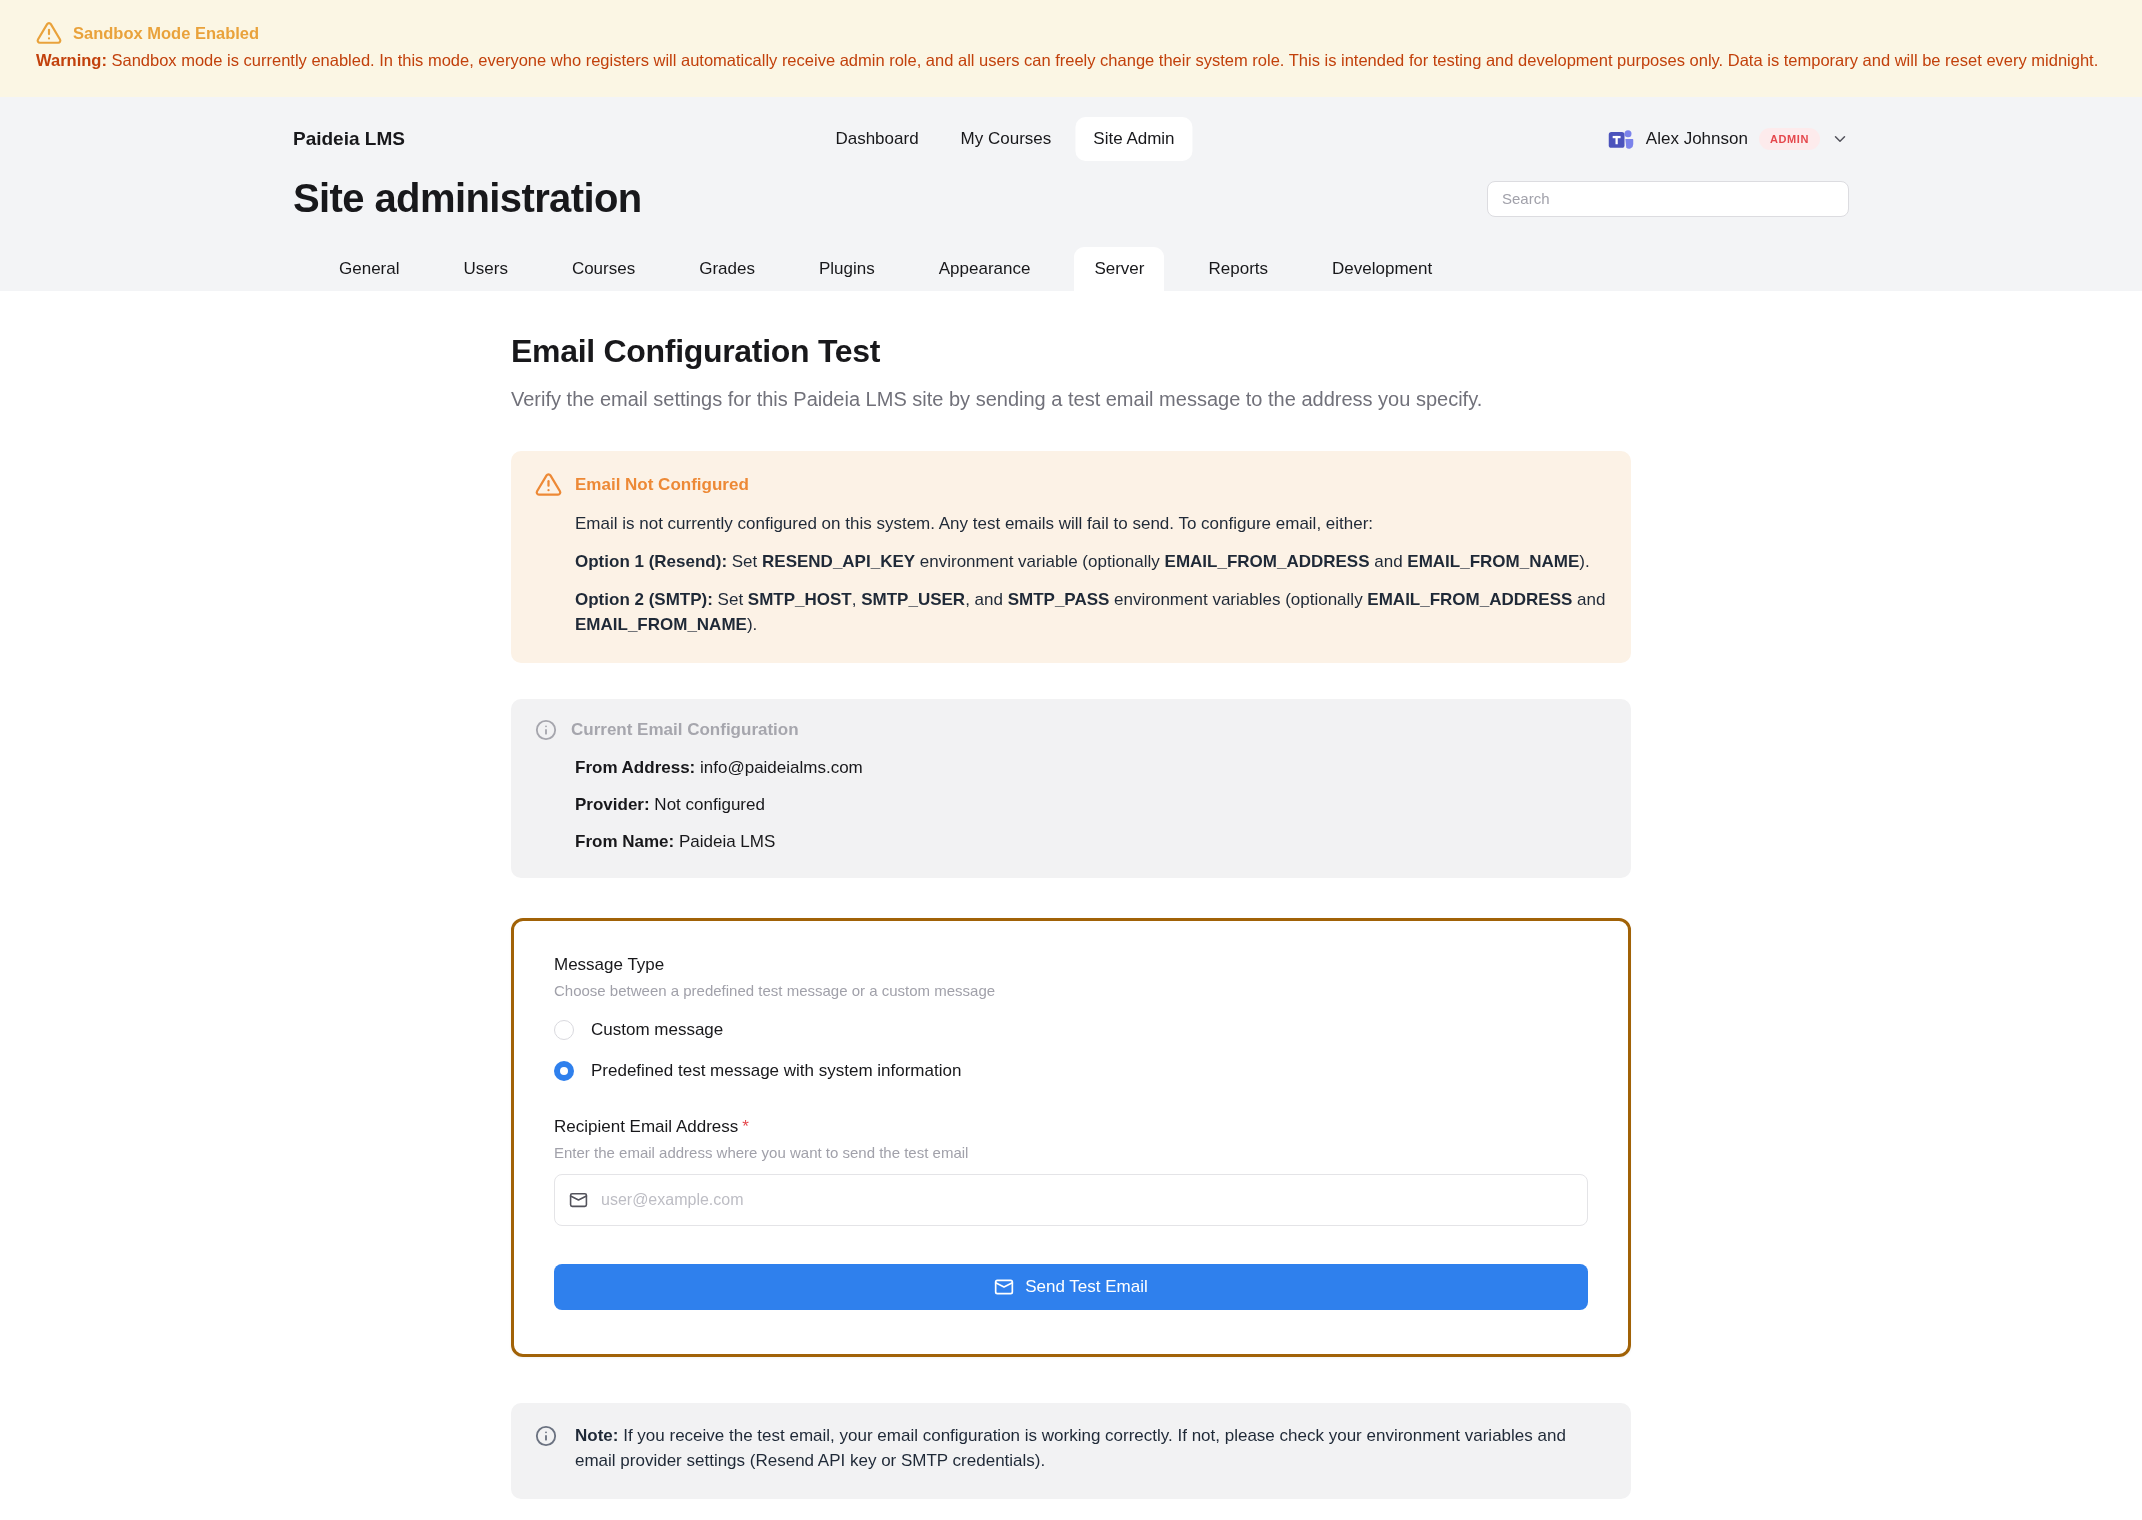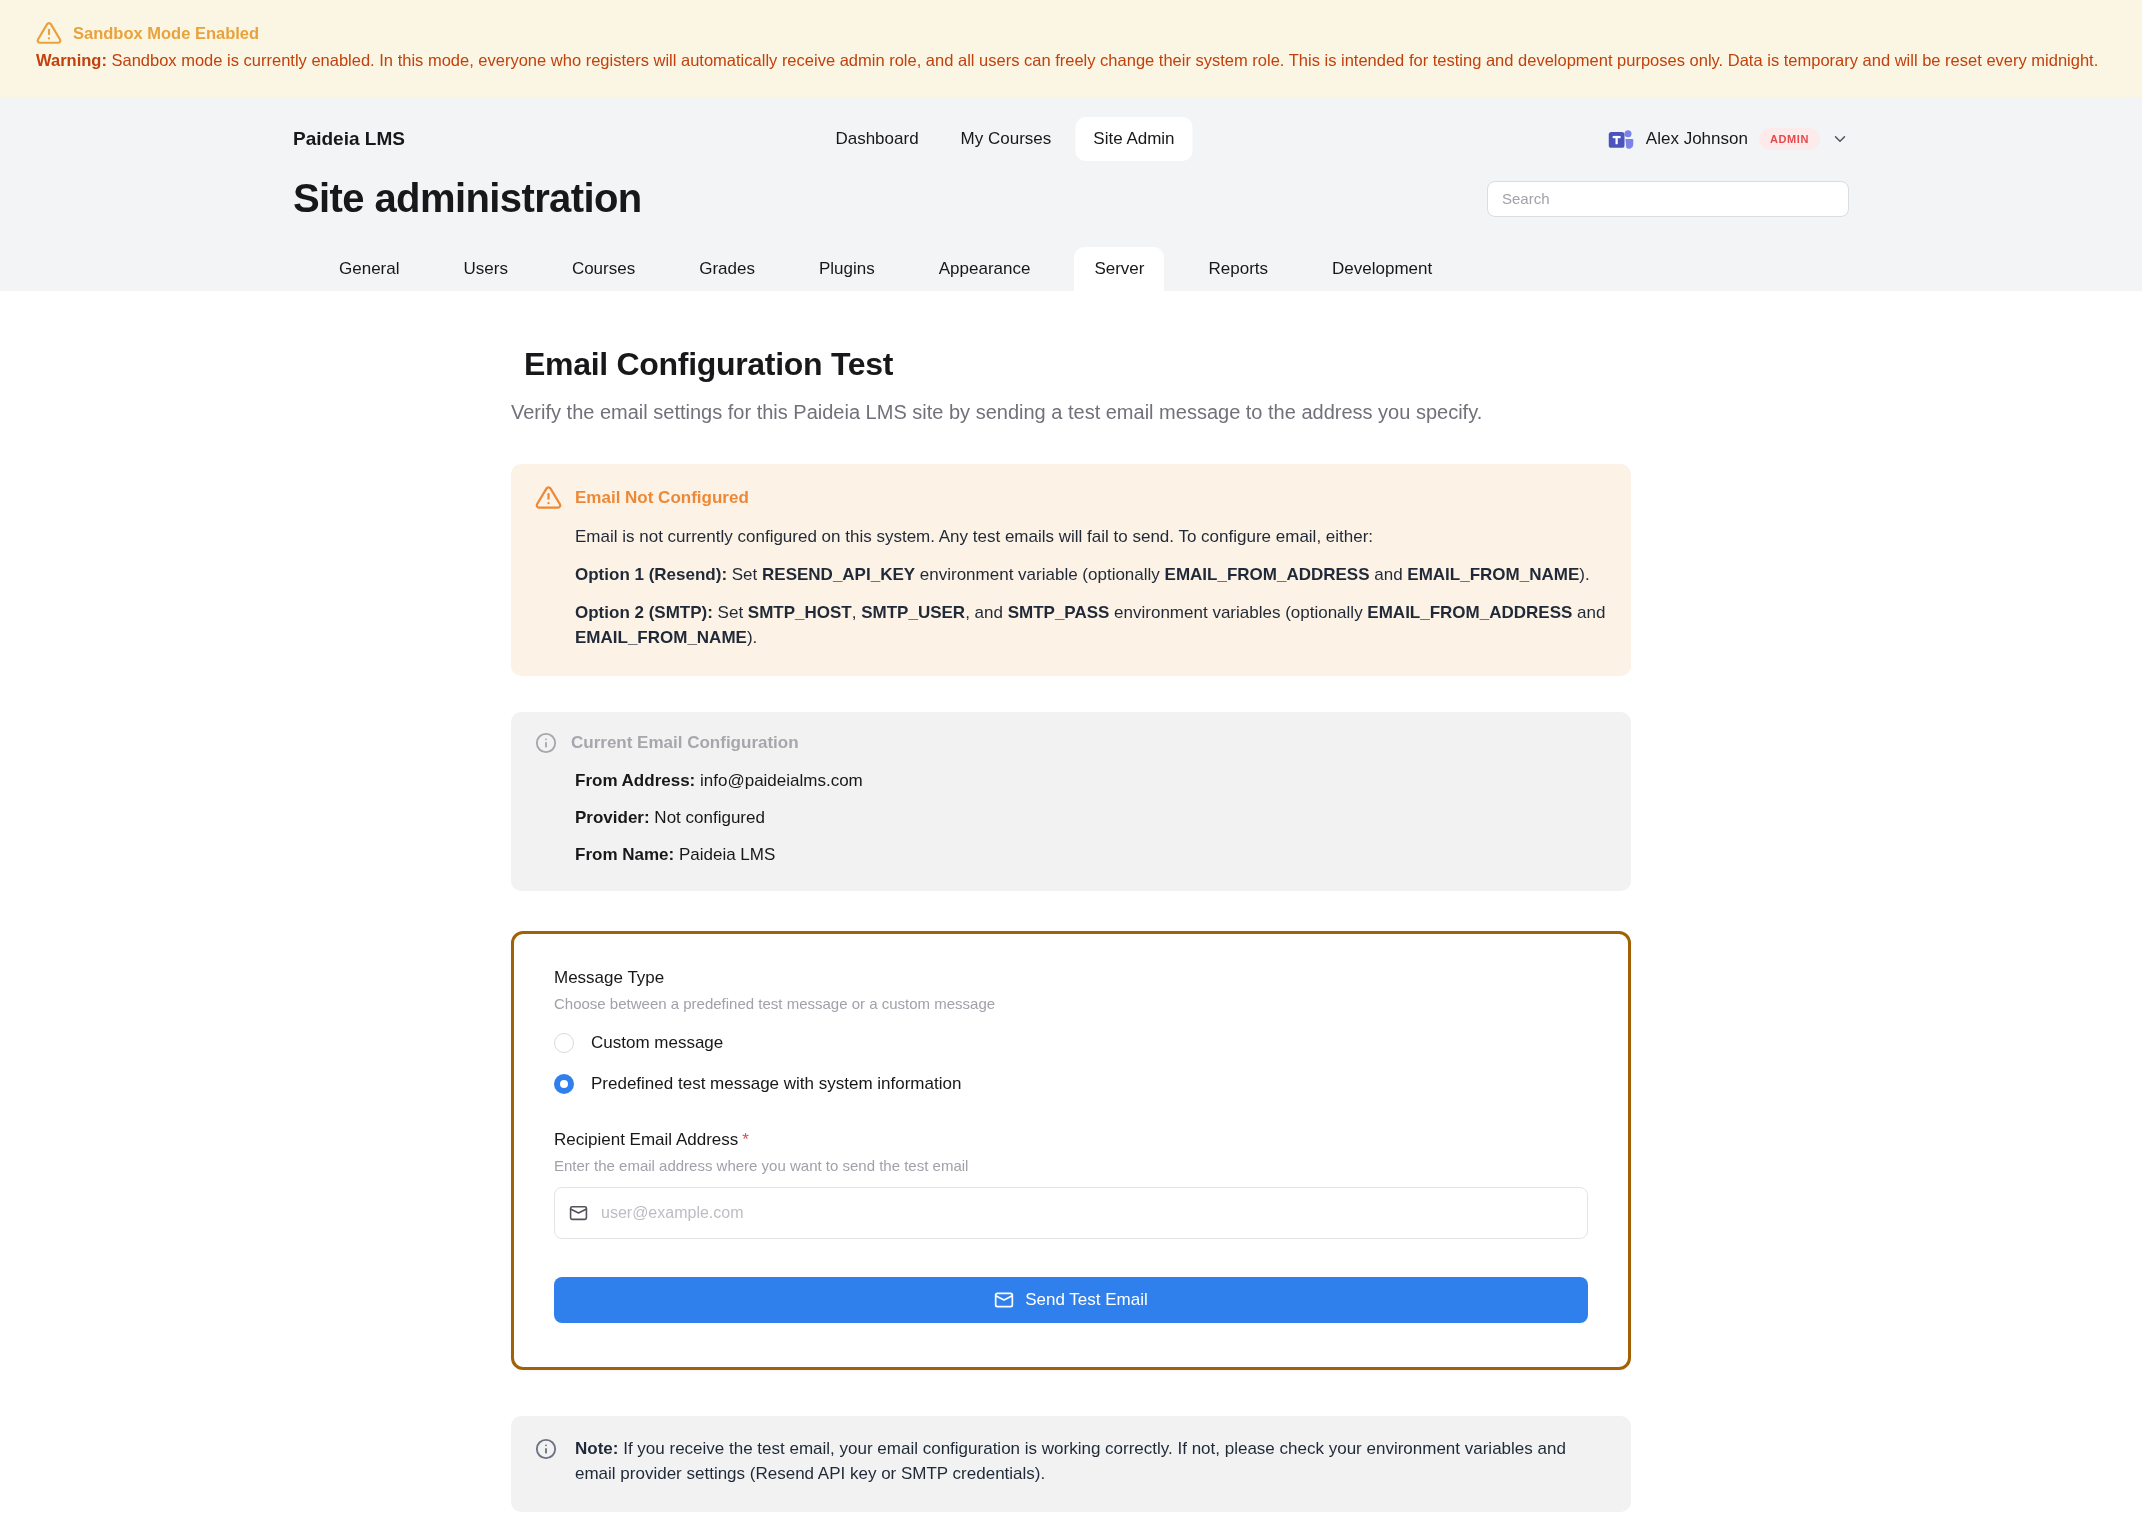--- a/index.html
+++ b/index.html
@@ -34,21 +34,21 @@
   .page-title { font-size: 40px; font-weight: 700; letter-spacing: -0.6px; margin: 0; }
   .search-input { width: 362px; height: 36px; border: 1px solid #DCDCE0; border-radius: 8px; background: #fff; padding: 0 14px; font-size: 15px; color: #18181b; outline: none; font-family: inherit; }
   .search-input::placeholder { color: #A1A1AA; }
 
   .tabs { display: flex; gap: 24px; margin-top: 26px; padding-left: 26px; }
   .tab { padding: 12px 20px; font-size: 17px; border-radius: 10px 10px 0 0; cursor: pointer; white-space: nowrap; }
   .tab.active { background: #ffffff; }
 
   
   .content { width: 1120px; margin: 0 auto; }
-  .content-title { font-size: 32px; font-weight: 700; margin: 13px; padding-top: 42px; letter-spacing: -0.3px; }
+  .content-title { font-size: 32px; font-weight: 700; margin: 0; padding-top: 42px; letter-spacing: -0.3px; }
   .subtitle { font-size: 20px; color: #71717A; margin-top: 18px; }
 
   .alert { background: #FCF2E6; border-radius: 10px; margin-top: 40px; padding: 20px 24px 26px; }
   .alert-head { display: flex; align-items: center; gap: 13px; color: #ED8936; }
   .alert-title { font-weight: 700; font-size: 17px; }
   .alert-body { margin-left: 40px; font-size: 17px; line-height: 25px; color: #1f2937; }
   .alert-body .para { margin-top: 13px; }
 
   .gray-box { background: #F2F2F3; border-radius: 10px; padding: 20px 24px 26px; }
   .config-box { margin-top: 36px; }

